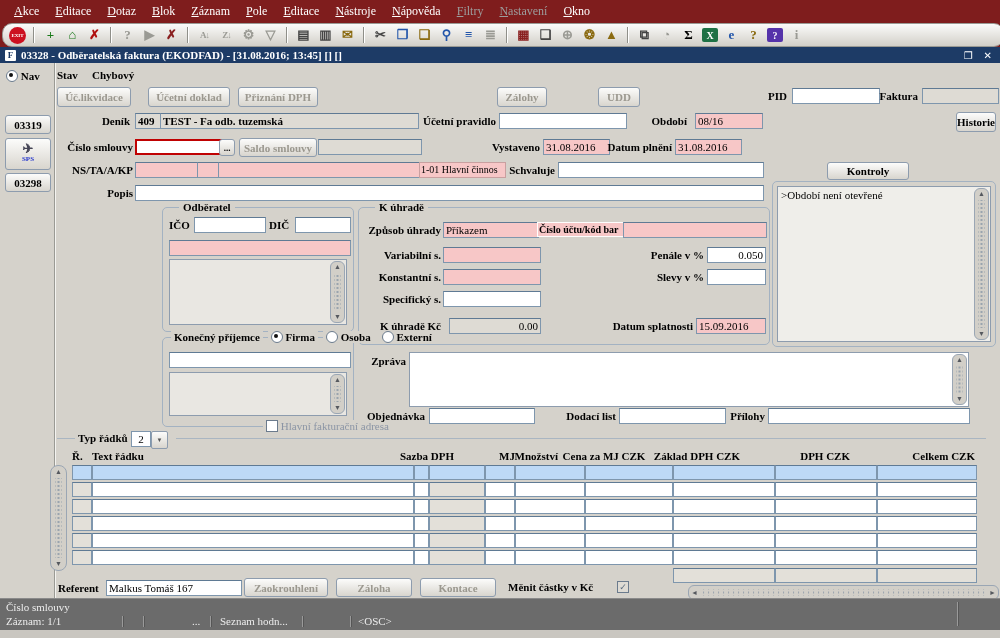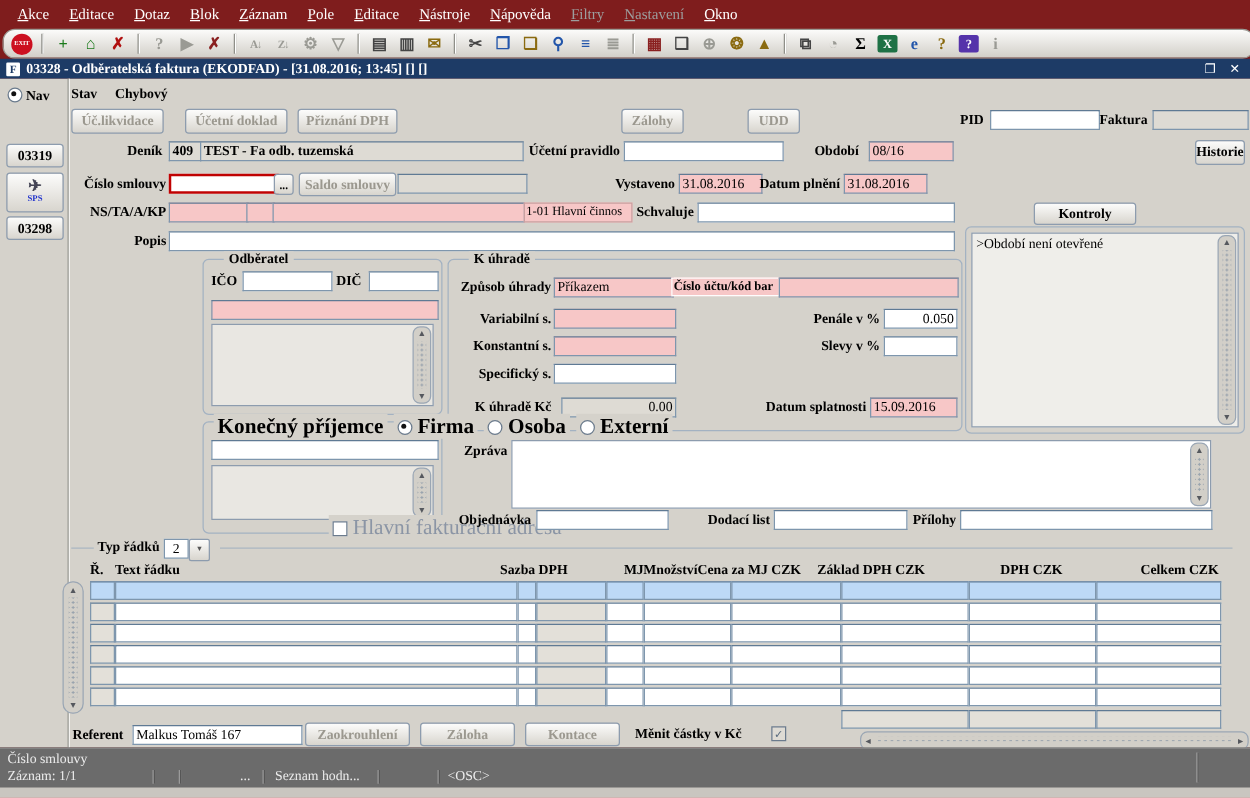--- a/index.html
+++ b/index.html
@@ -46,30 +46,30 @@
   .sb-dn::before{content:"▼"}
   .sb-lf::before{content:"◄"}
   .sb-rt::before{content:"►"}
   .dots{flex:1;width:7px;margin:2px 0;background-image:radial-gradient(#9aa4ae 0.8px,transparent 1px);background-size:4px 4px;background-position:center}
   .radio{display:inline-block;width:10px;height:10px;border-radius:50%;background:#fff;border:1px solid #6b7b8d;position:relative;vertical-align:-2px}
   .radio.on::after{content:"";position:absolute;left:2px;top:2px;width:4px;height:4px;border-radius:50%;background:#111}
   .cb{display:inline-block;width:10px;height:10px;background:#fff;border:1px solid #6b7b8d;vertical-align:-2px;font-size:9px;line-height:10px;color:#5a6c7e;text-align:center}
   .cb.on::before{content:"✓"}
   .cb.dis{background:#dedbd4}
   .legrow{position:absolute;top:-7px;left:8px;display:flex;gap:5px;align-items:center;white-space:nowrap}
-  .legrow span.t{background:#d5d2cb;padding:0 3px;font-size:17px;font-weight:bold}
+  .legrow span.t{background:#d5d2cb;padding:0 3px;font-size:11px;font-weight:bold}
   .hline{position:absolute;height:1px;background:#aab6c2}
   
   .hc{position:absolute;font-size:11px;font-weight:bold;white-space:nowrap}
   .trow{position:absolute;left:0;width:1000px;height:17px}
   .cell{position:absolute;top:0;height:13px;border:1px solid #7e96ad;border-top-color:#5f7a94;background:#fff}
   .cell.gy{background:#e3e0d9}
   .cell.sel{background:#bdd9f6}
   .c1{left:72px;width:18px}.c2{left:92px;width:320px}.c3{left:414px;width:13px}.c4{left:429px;width:54px}.c5{left:485px;width:28px}.c6{left:515px;width:68px}.c7{left:585px;width:86px}.c8{left:673px;width:100px}.c9{left:775px;width:100px}.c10{left:877px;width:98px}
-  .h1{left:72px;width:18px}.h2{left:92px;width:320px}.h3{left:400px;width:70px;}.h4{left:483px;width:32px;text-align:right}.h5{left:488px;width:70px;text-align:right}.h6{left:558px;width:92px;text-align:left}.h7{left:648px;width:92px;text-align:right}.h8{left:768px;width:82px;text-align:right}.h9{left:883px;width:92px;text-align:right}
+  .h1{left:72px;width:18px}.h2{left:92px;width:320px}.h3{left:400px;width:70px;}.h4{left:483px;width:32px;text-align:right}.h5{left:488px;width:70px;text-align:right}.h6{left:558px;width:92px;text-align:center}.h7{left:648px;width:92px;text-align:right}.h8{left:768px;width:82px;text-align:right}.h9{left:883px;width:92px;text-align:right}
   .recsb{position:absolute;left:50px;top:402px;width:15px;height:100px;background:#d2cfc8;border:1px solid #9aa6b4;border-radius:8px;display:flex;flex-direction:column;align-items:center;justify-content:space-between;font-size:7px;color:#55585e;padding:2px 0}
   .hsb{position:absolute;left:688px;top:522px;width:305px;height:13px;background:#d2cfc8;border:1px solid #9aa6b4;border-radius:6px;display:flex;align-items:center;justify-content:space-between;font-size:7px;color:#55585e;padding:0 2px}
   .hdots{flex:1;height:7px;margin:0 2px;background-image:radial-gradient(#9aa4ae 0.8px,transparent 1px);background-size:5px 4px;background-position:center}
   .ddbox{position:absolute;display:flex}
   .ddval{width:18px;height:14px;background:#fff;border:1px solid #7e96ad;font-size:11px;text-align:center;line-height:14px}
   .ddarr{width:15px;height:16px;background:linear-gradient(#fcfcfb,#d8d5ce);border:1px solid #8d9cae;border-radius:2px;font-size:6px;color:#555;display:flex;align-items:center;justify-content:center}
   
   .statusbar{position:absolute;top:598px;left:0;width:1000px;height:32px;background:#6b6b6b;color:#ececec;font-size:11px;border-top:1px solid #8a8a8a}
   .sseg{position:absolute;white-space:nowrap}
   .sdiv{position:absolute;width:1px;background:#9a9a9a;border-right:1px solid #565656}

